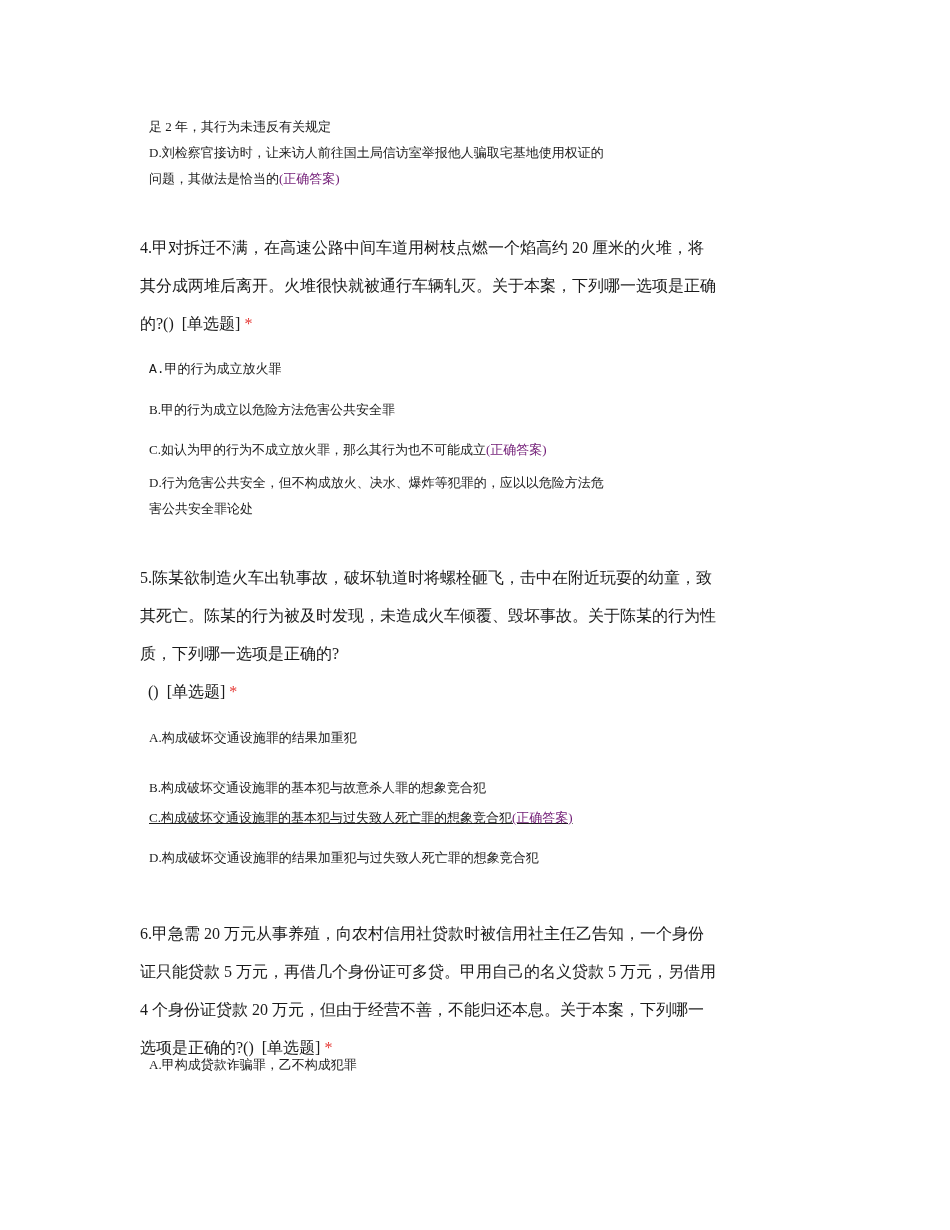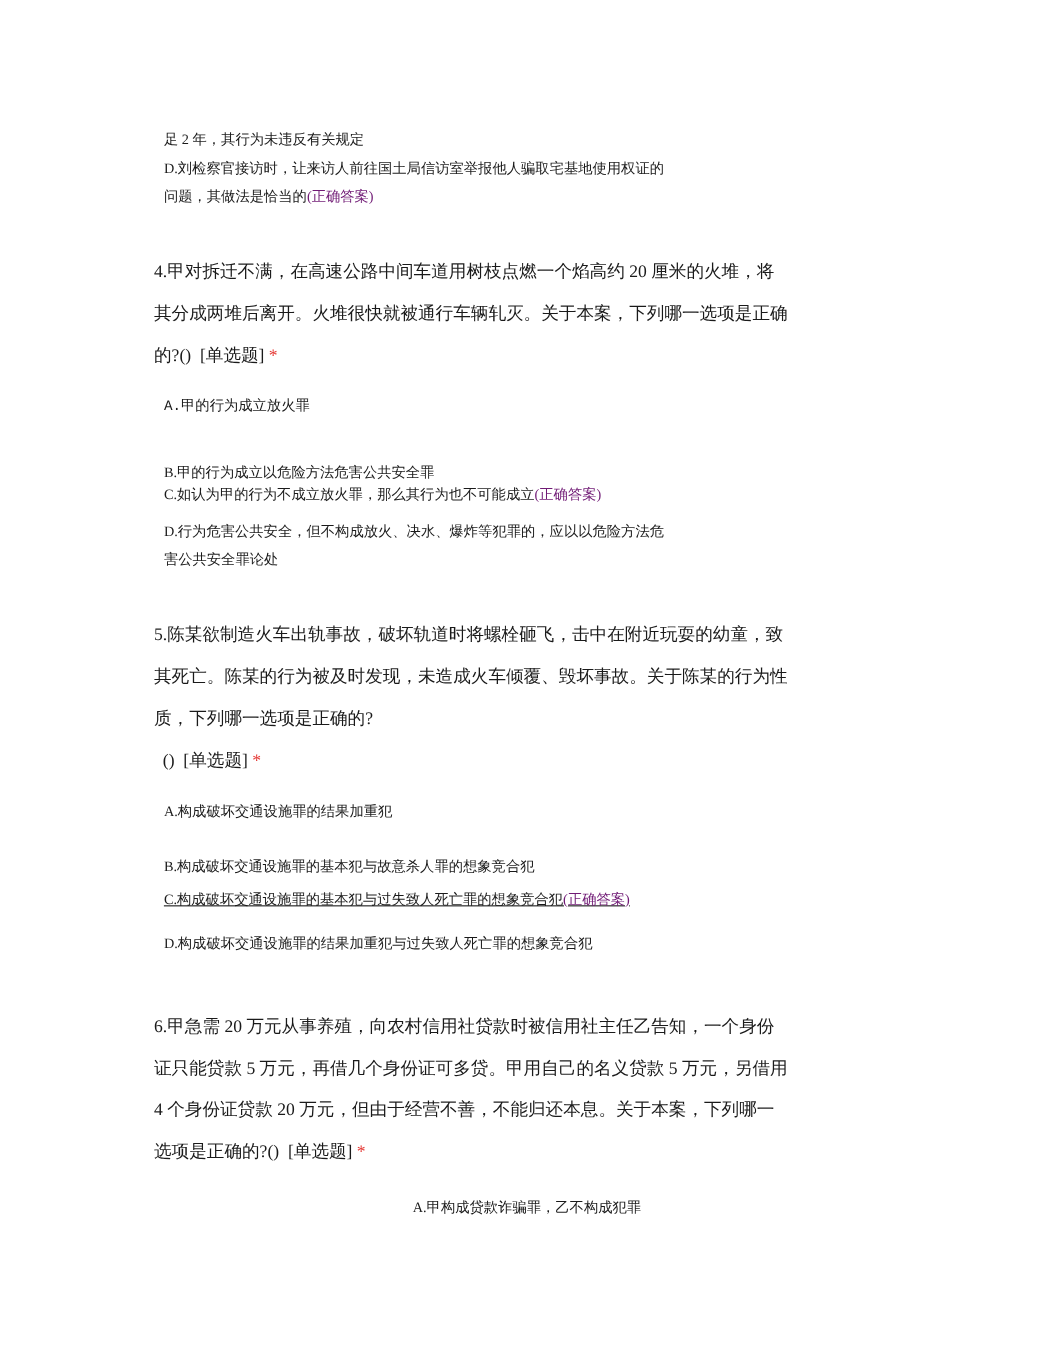--- a/index.html
+++ b/index.html
@@ -23,21 +23,21 @@
     <span>D.刘检察官接访时，让来访人前往国土局信访室举报他人骗取宅基地使用权证的</span><br>
     <span>问题，其做法是恰当的</span><span class="correct">(正确答案)</span>
   </div>
 
   <div class="q-title" style="top:229px;">
     <span>4.甲对拆迁不满，在高速公路中间车道用树枝点燃一个焰高约 20 厘米的火堆，将</span><br>
     <span>其分成两堆后离开。火堆很快就被通行车辆轧灭。关于本案，下列哪一选项是正确</span><br>
     <span>的?</span><span>()</span>&nbsp;&nbsp;<span>[单选题]</span> <span class="req">*</span>
   </div>
   <div class="opt" style="top:357px;font-family:Liberation Mono, monospace;"><span>A.甲的行为成立放火罪</span></div>
-  <div class="opt" style="top:397px;margin-top:20px;"><span>B.甲的行为成立以危险方法危害公共安全罪</span></div>
+  <div class="opt" style="top:397px;"><span>B.甲的行为成立以危险方法危害公共安全罪</span></div>
   <div class="opt" style="top:437px;"><span>C.如认为甲的行为不成立放火罪，那么其行为也不可能成立</span><span class="correct">(正确答案)</span></div>
   <div class="opt" style="top:470px;">
     <span>D.行为危害公共安全，但不构成放火、决水、爆炸等犯罪的，应以以危险方法危</span><br>
     <span>害公共安全罪论处</span>
   </div>
 
   <div class="q-title" style="top:559px;">
     <span>5.陈某欲制造火车出轨事故，破坏轨道时将螺栓砸飞，击中在附近玩耍的幼童，致</span><br>
     <span>其死亡。陈某的行为被及时发现，未造成火车倾覆、毁坏事故。关于陈某的行为性</span><br>
     <span>质，下列哪一选项是正确的?</span><br>
@@ -47,15 +47,15 @@
   <div class="opt" style="top:727px;margin-top:48px;"><span>B.构成破坏交通设施罪的基本犯与故意杀人罪的想象竞合犯</span></div>
   <div class="opt" style="top:805px;text-decoration:underline;"><span>C.构成破坏交通设施罪的基本犯与过失致人死亡罪的想象竞合犯</span><span class="correct">(正确答案)</span></div>
   <div class="opt" style="top:845px;"><span>D.构成破坏交通设施罪的结果加重犯与过失致人死亡罪的想象竞合犯</span></div>
 
   <div class="q-title" style="top:915px;">
     <span>6.甲急需 20 万元从事养殖，向农村信用社贷款时被信用社主任乙告知，一个身份</span><br>
     <span>证只能贷款 5 万元，再借几个身份证可多贷。甲用自己的名义贷款 5 万元，另借用</span><br>
     <span>4 个身份证贷款 20 万元，但由于经营不善，不能归还本息。关于本案，下列哪一</span><br>
     <span>选项是正确的?</span><span>()</span>&nbsp;&nbsp;<span>[单选题]</span> <span class="req">*</span>
   </div>
-  <div class="opt" style="top:1085px;text-align:center;"><span>A.甲构成贷款诈骗罪，乙不构成犯罪</span></div>
+  <div class="opt" style="top:1052px;"><span>A.甲构成贷款诈骗罪，乙不构成犯罪</span></div>
 
 </div>
 
 </body></html>

